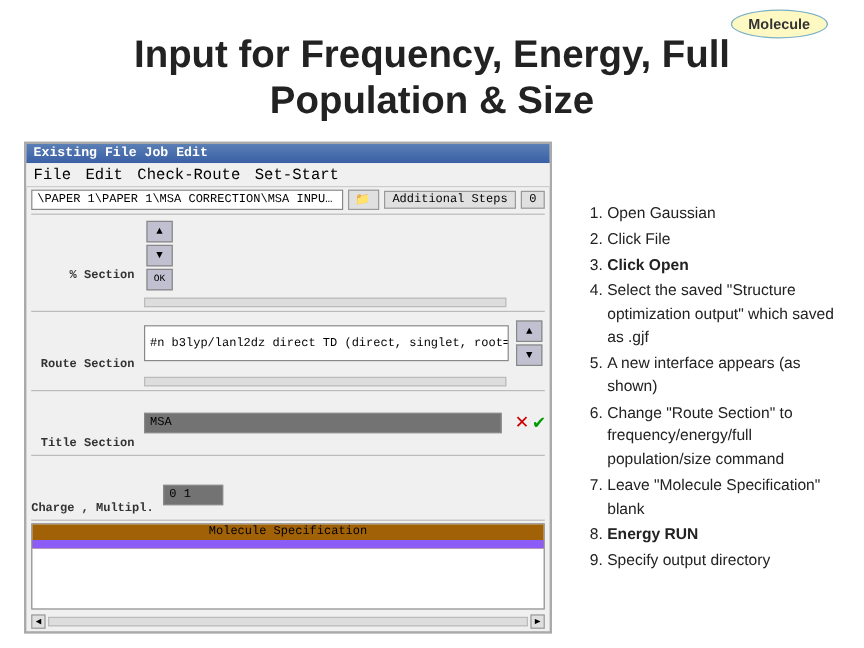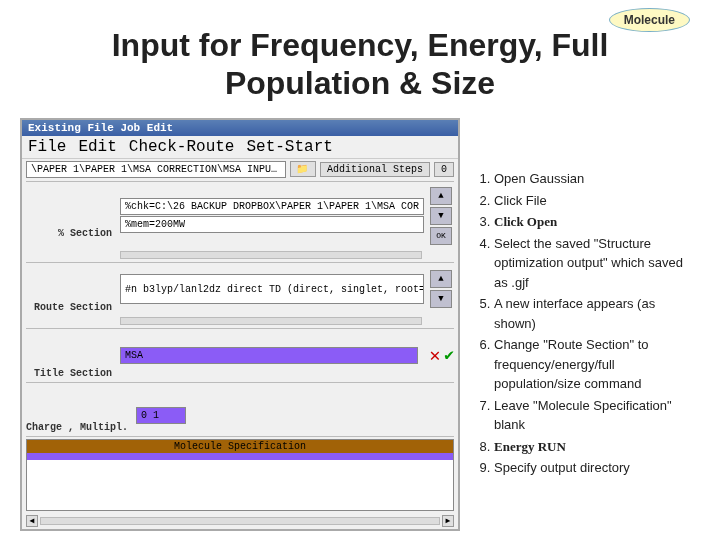--- a/index.html
+++ b/index.html
@@ -61,21 +61,21 @@
       padding: 2px 6px;
       font-size: 11px;
       font-weight: bold;
     }
     .dialog-menubar {
       background: #f0f0f0;
       display: flex;
       gap: 12px;
       padding: 2px 6px;
       border-bottom: 1px solid #ccc;
-      font-size: 16px;
+      font-size: 13px;
     }
     .dialog-menubar span {
       cursor: pointer;
       color: #000;
     }
     .dialog-row {
       display: flex;
       align-items: center;
       padding: 2px 4px;
       gap: 4px;
@@ -150,21 +150,21 @@
       background: #ddd;
       border: 1px solid #bbb;
       flex: 1;
     }
     .section-sep {
       height: 1px;
       background: #bbb;
       margin: 1px 4px;
     }
     .dialog-title-input {
-      background: #8b5cf6;
+      background: #737373;
       border: 1px solid #888;
       padding: 2px 4px;
       font-size: 10px;
       flex: 1;
     }
     .dialog-check-cross {
       font-size: 18px;
       color: #cc0000;
     }
     .dialog-check-green {
@@ -209,24 +209,24 @@
       flex: 1;
       font-size: 13px;
       color: #222;
       line-height: 1.5;
     }
     .steps-area ol {
       padding-left: 18px;
     }
     .steps-area li {
       margin-bottom: 2px;
+      margin-left: 12px;
     }
     .highlight-text {
       font-weight: bold;
-      font-family: Liberation Serif, serif;
     }
   </style>
 </head>
 <body>
 
 <div class="header">
   <div class="molecule-badge">Molecule</div>
   <div class="main-title">
     <span>Input for Frequency, Energy, Full</span><br>
     <span>Population &amp; Size</span>
@@ -248,24 +248,20 @@
       <div class="dialog-input-wide">\PAPER 1\PAPER 1\MSA CORRECTION\MSA INPUT.gif</div>
       <div class="dialog-btn-small">📁</div>
       <div class="dialog-btn-small">Additional Steps</div>
       <div class="dialog-btn-num">0</div>
     </div>
 
     <div class="section-sep"></div>
 
     <div class="dialog-row">
       <div class="dialog-section-label">% Section</div>
-      <div style="flex:1; display:flex; flex-direction:column; gap:1px;">
-        <div class="dialog-input-wide">%chk=C:\26 BACKUP DROPBOX\PAPER 1\PAPER 1\MSA COR</div>
-        <div class="dialog-input-wide">%mem=200MW</div>
-      </div>
       <div class="dialog-side-btns">
         <div class="side-btn">▲</div>
         <div class="side-btn">▼</div>
         <div class="side-btn" style="font-size:8px;">OK</div>
       </div>
     </div>
     <div class="dialog-row">
       <div style="min-width:90px;"></div>
       <div class="scrollbar-h"></div>
       <div style="width:28px;"></div>

